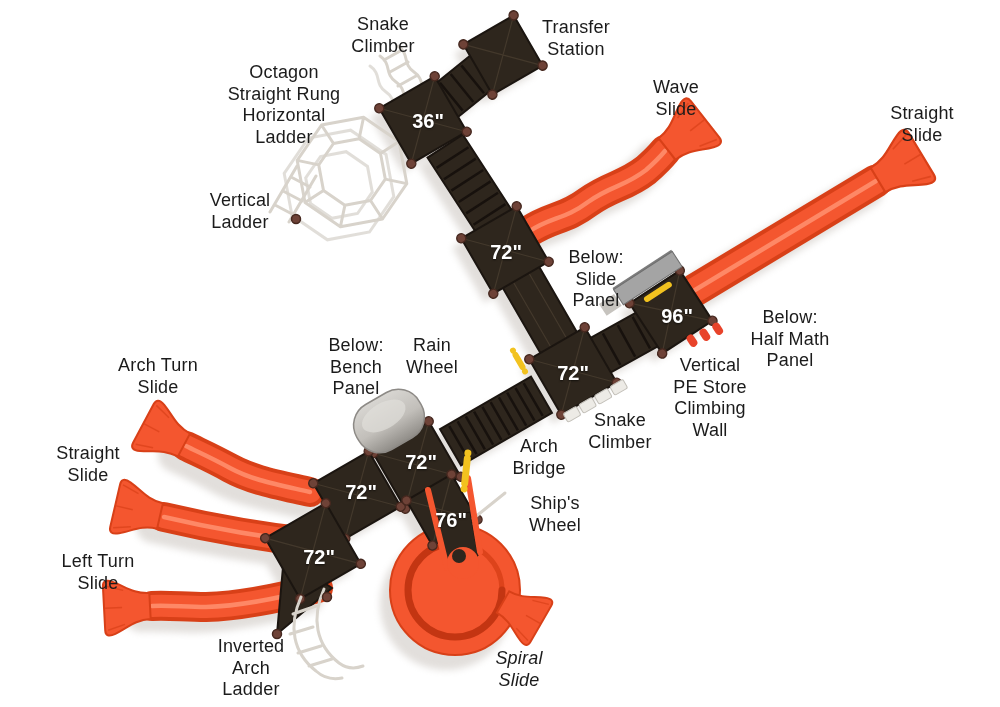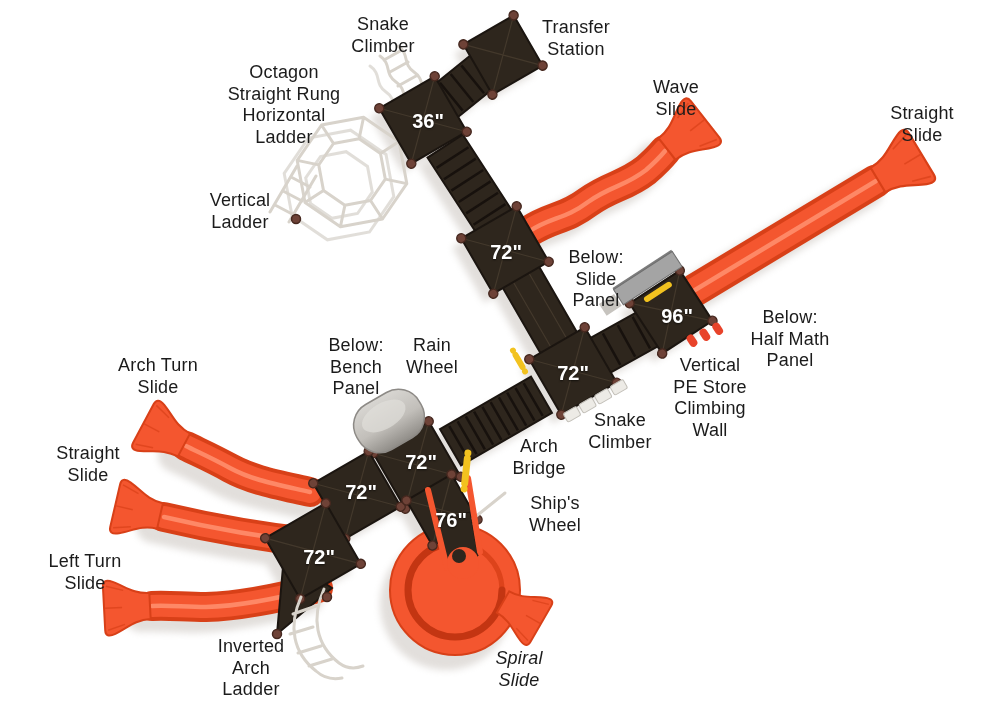--- a/index.html
+++ b/index.html
@@ -365,21 +365,21 @@
         <div class="ann-line">Wheel</div>
       </div>
       <div class="ann" style="left: 158px; top: 355px;">
         <div class="ann-line">Arch Turn</div>
         <div class="ann-line">Slide</div>
       </div>
       <div class="ann" style="left: 88px; top: 443px;">
         <div class="ann-line">Straight</div>
         <div class="ann-line">Slide</div>
       </div>
-      <div class="ann" style="left: 85px; top: 551px;">
+      <div class="ann" style="left: 98px; top: 551px;">
         <div class="ann-line">Left Turn</div>
         <div class="ann-line">Slide</div>
       </div>
       <div class="ann" style="left: 251px; top: 636px;">
         <div class="ann-line">Inverted</div>
         <div class="ann-line">Arch</div>
         <div class="ann-line">Ladder</div>
       </div>
       <div class="ann" style="left: 519px; top: 648px; font-style: italic;">
         <div class="ann-line">Spiral</div>

